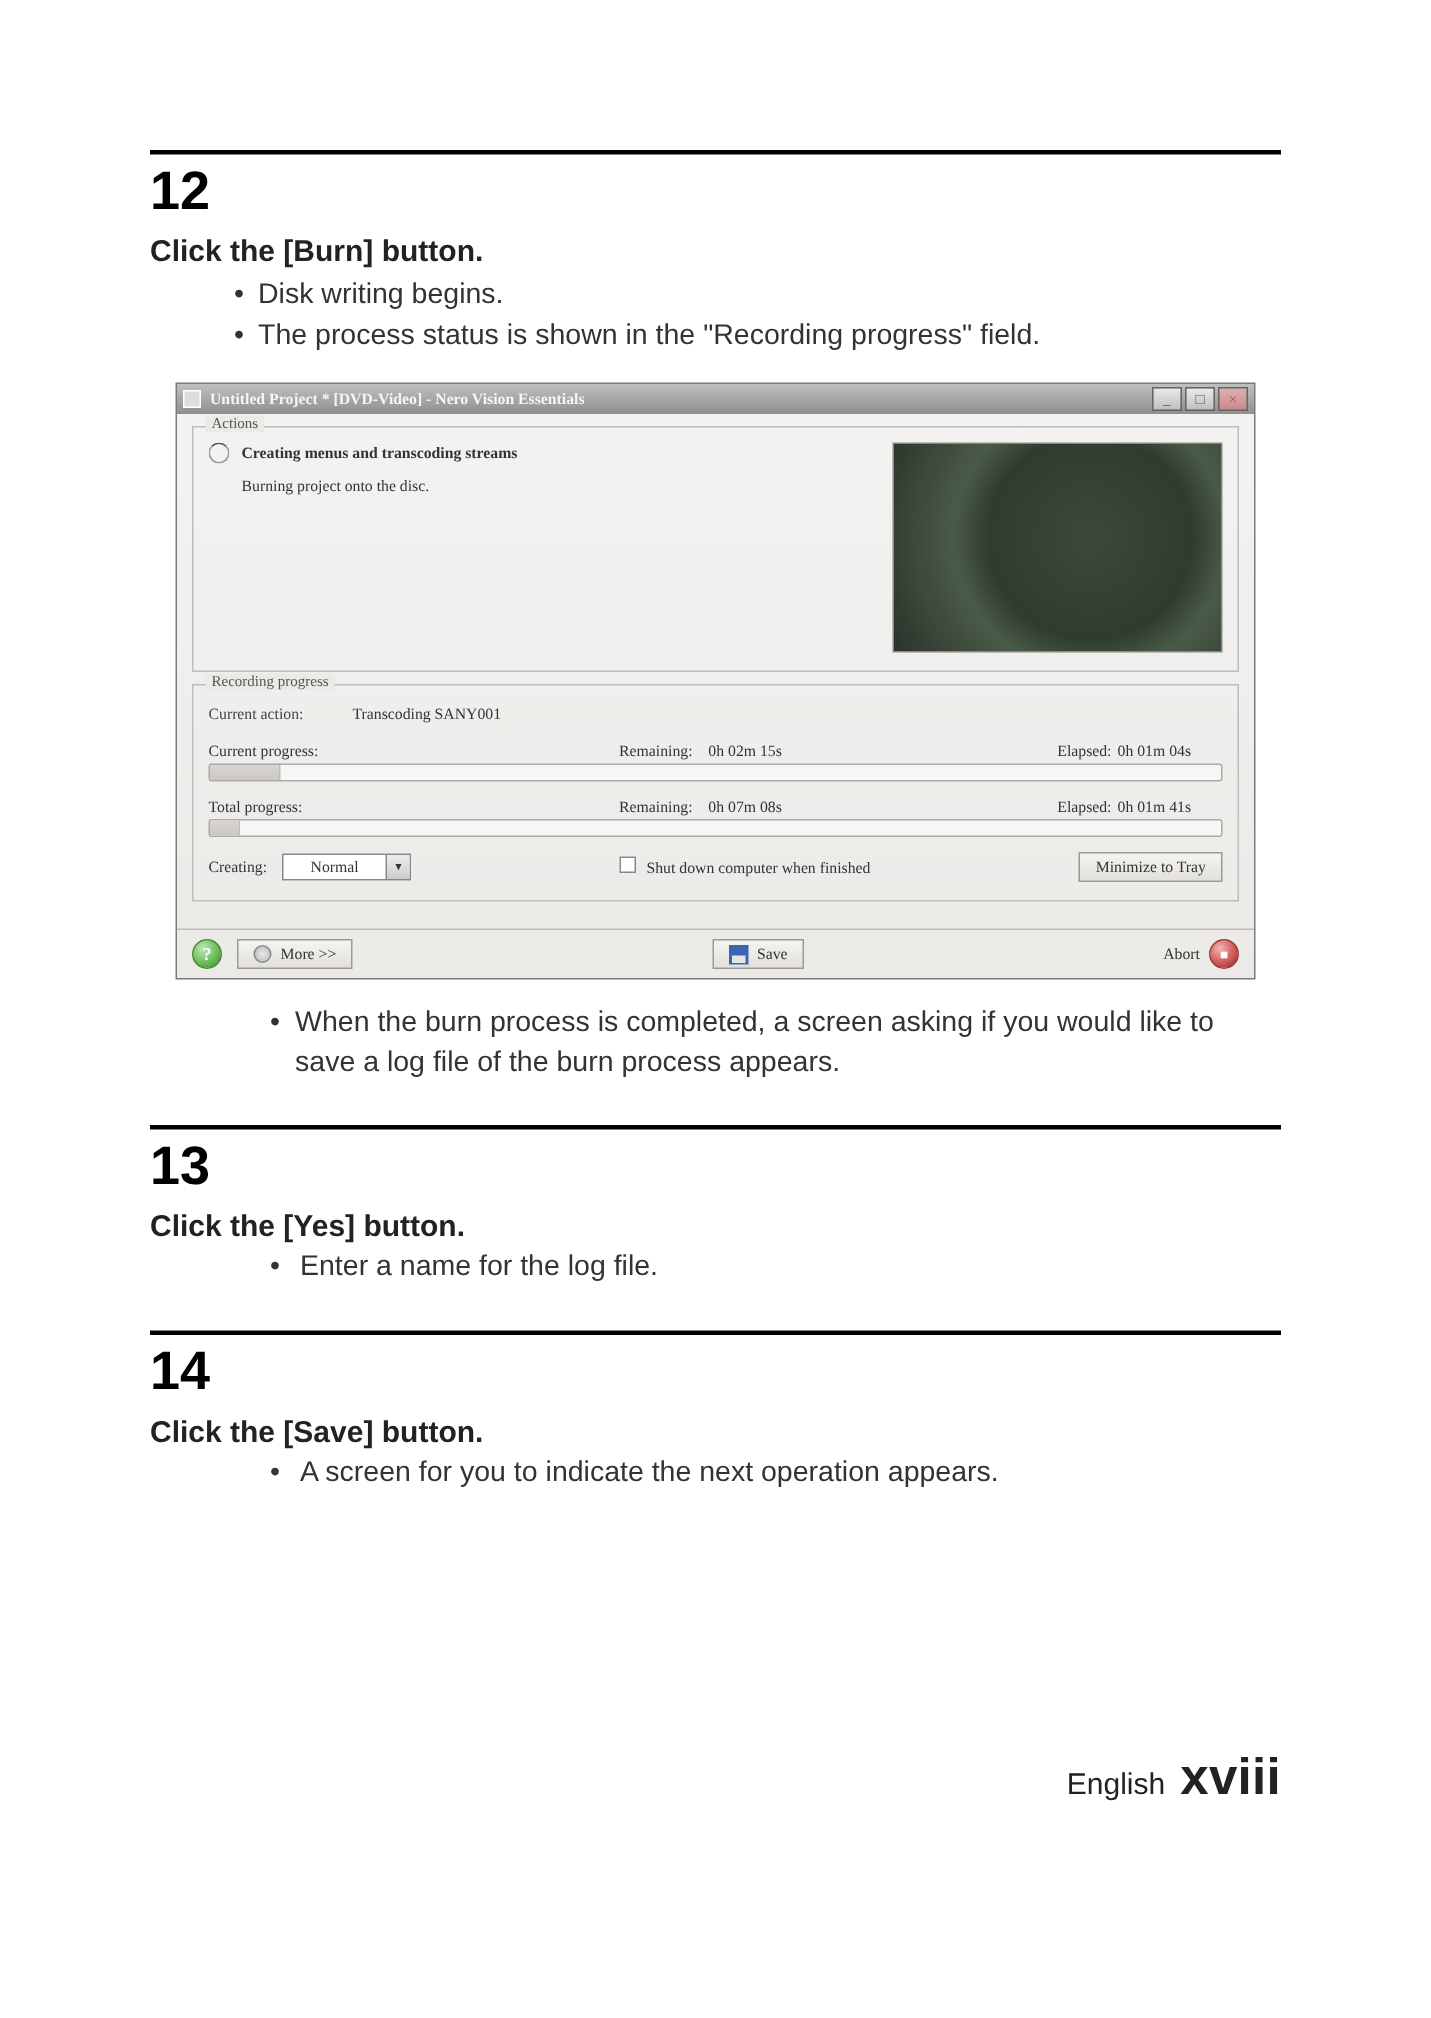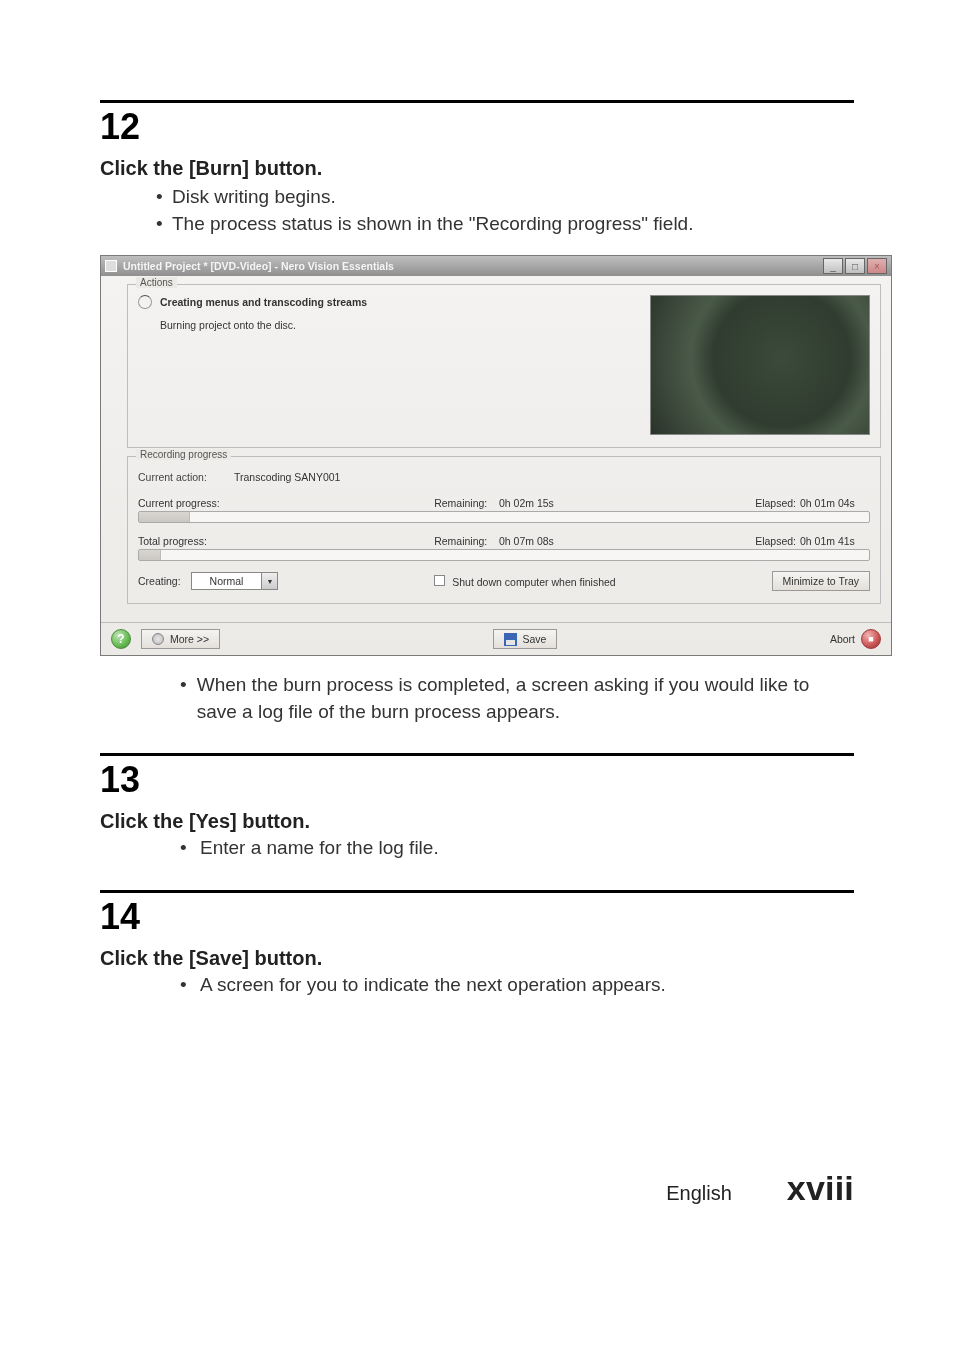--- a/index.html
+++ b/index.html
@@ -43,24 +43,24 @@
   }
   .bullets .row { display: flex; gap: 6px; }
   .bullets .dot { width: 10px; }
   .sub-bullets { margin: 16px 0 0 80px; font-size: 19px; line-height: 1.4; color: #333; }
   .sub-bullets .row { display: flex; gap: 10px; }
   .sub-bullets .dot { width: 10px; }
 
   
   .win {
     margin: 18px auto 0 auto;
-    width: 792px;
+    width: 720px;
     border: 1px solid #7a7a7a;
     background: linear-gradient(#f4f3f2,#eceae7);
-    font-family: Liberation Sans, sans-serif;
+    font-family: Liberation Serif, serif;
     font-size: 10.5px;
     color: #333;
   }
   .titlebar {
     background: linear-gradient(#bfbfbf,#8f8f8f);
     color: #fff;
     height: 20px;
     display: flex;
     align-items: center;
     padding: 0 4px;
@@ -80,21 +80,20 @@
     font-size: 10px; color:#555;
   }
   .winbtn.close { background: linear-gradient(#e0b0b0,#c88); color:#a55; }
 
   .win-body { padding: 8px 10px 10px 10px; }
   .group {
     border: 1px solid #bdbdbd;
     padding: 10px 10px 12px 10px;
     margin-bottom: 8px;
     position: relative;
-    margin-left: 16px;
   }
   .group-label {
     position: absolute; top: -8px; left: 8px;
     background: #eceae7; padding: 0 4px; font-size: 10px; color:#555;
   }
   .actions-inner {
     display: flex; gap: 14px; align-items: flex-start;
   }
   .actions-left { flex: 1; }
   .actions-left .line1 { display:flex; gap:8px; align-items:center; margin-bottom: 6px; }
@@ -140,21 +139,21 @@
     background: radial-gradient(circle at 35% 30%, #f0b5b5, #cf5a5a 55%, #8f2f2f);
     font-size: 9px;
   }
   .page-footer {
     margin-top: 170px;
     text-align: right;
     font-size: 20px;
     color: #222;
     display:flex; justify-content:flex-end; align-items:baseline; gap:10px;
   }
-  .page-footer .roman { font-size: 34px; font-weight:750; letter-spacing:0.2px;margin-left:45px; }
+  .page-footer .roman { font-size: 34px; font-weight:750; letter-spacing:0.2px; }
   .diskicon { width:12px; height:12px; border-radius:50%; background:radial-gradient(circle,#e8e8e8 0%,#ccc 60%,#aaa 100%); border:1px solid #888; }
   .floppy {
     width:13px; height:13px; background:#3b65b5; position:relative;
   }
   .floppy::after { content:""; position:absolute; left:2px; right:2px; bottom:1px; height:5px; background:#e5e5e5; }
 </style>
 </head>
 <body>
 
 <div class="page">

